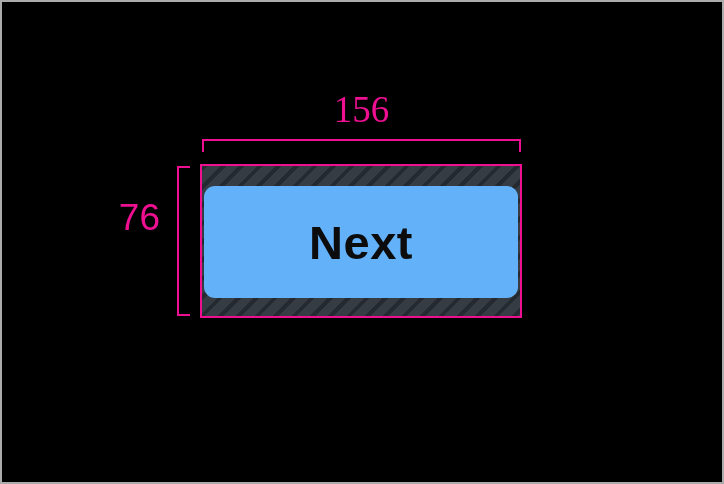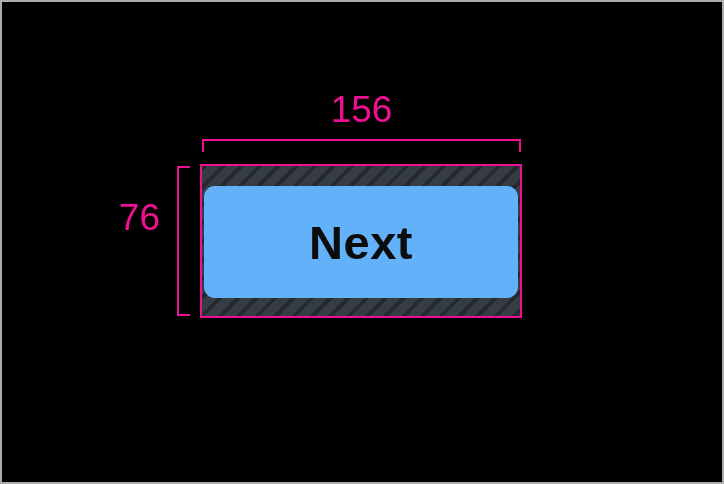--- a/index.html
+++ b/index.html
@@ -79,20 +79,21 @@
   .width-label {
     position: absolute;
     left: 200px;
     top: 89px;
     width: 319px;
     text-align: center;
     color: var(--accent, #ef1092);
     font-size: 37px;
     line-height: 37px;
     font-weight: 400;
+    font-family: Liberation Serif, serif;
   }
 
   
   .height-bracket {
     position: absolute;
     left: 175px;
     top: 164px;
     width: 13px;
     height: 150px;
     box-sizing: border-box;

